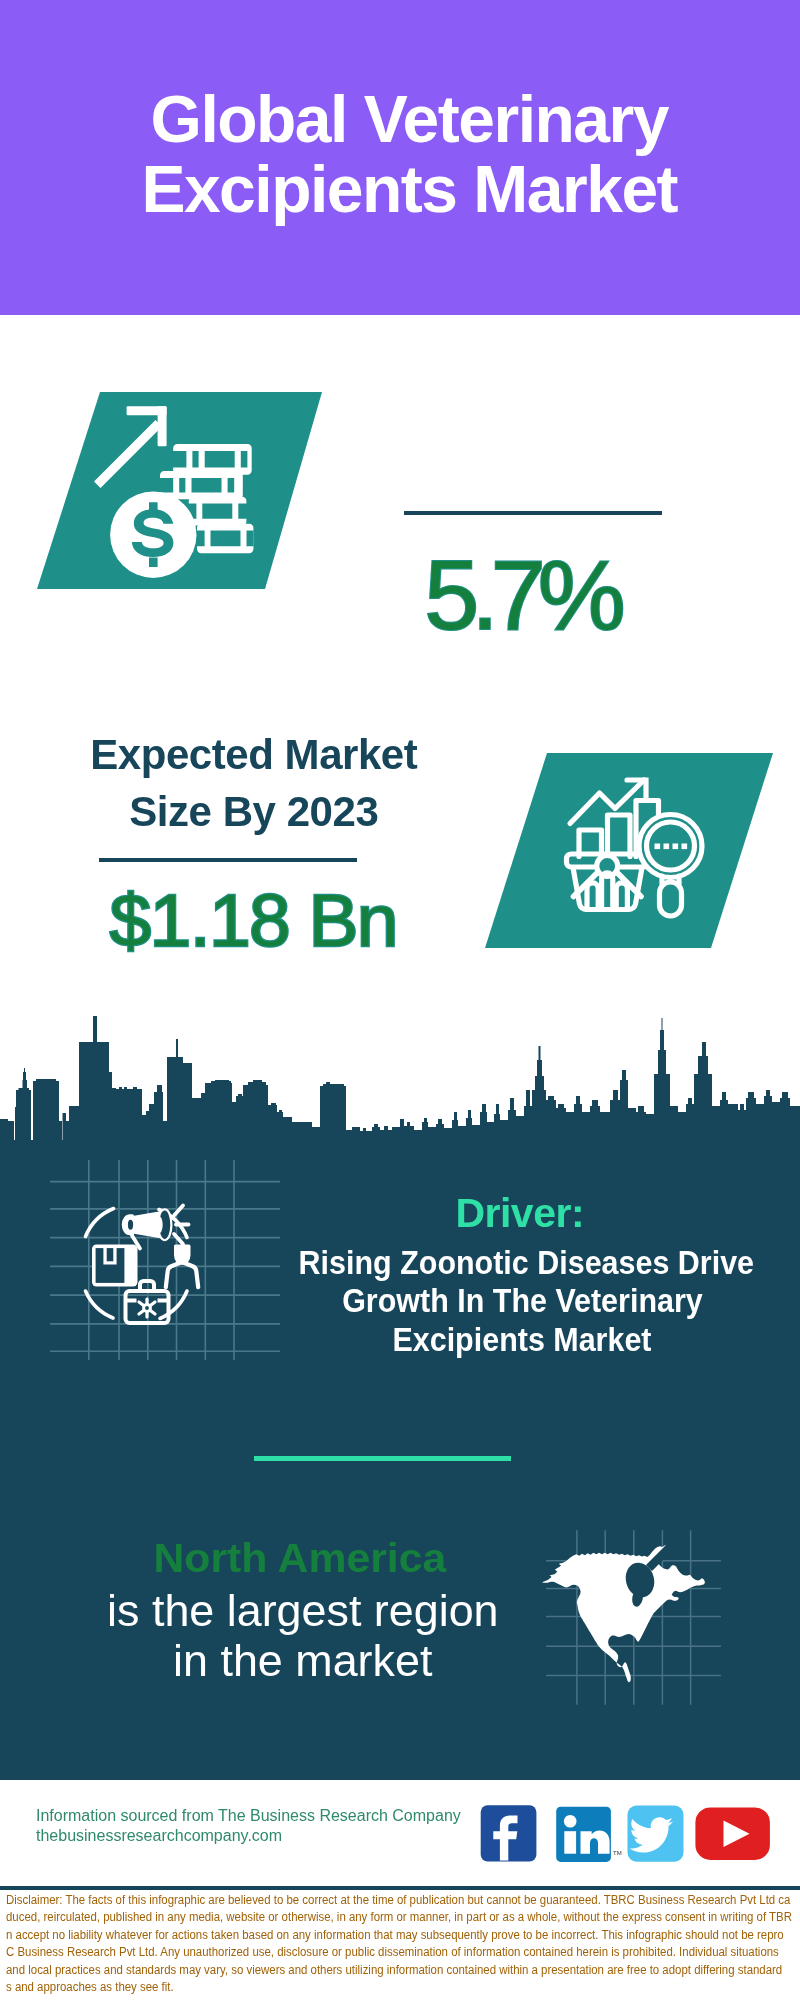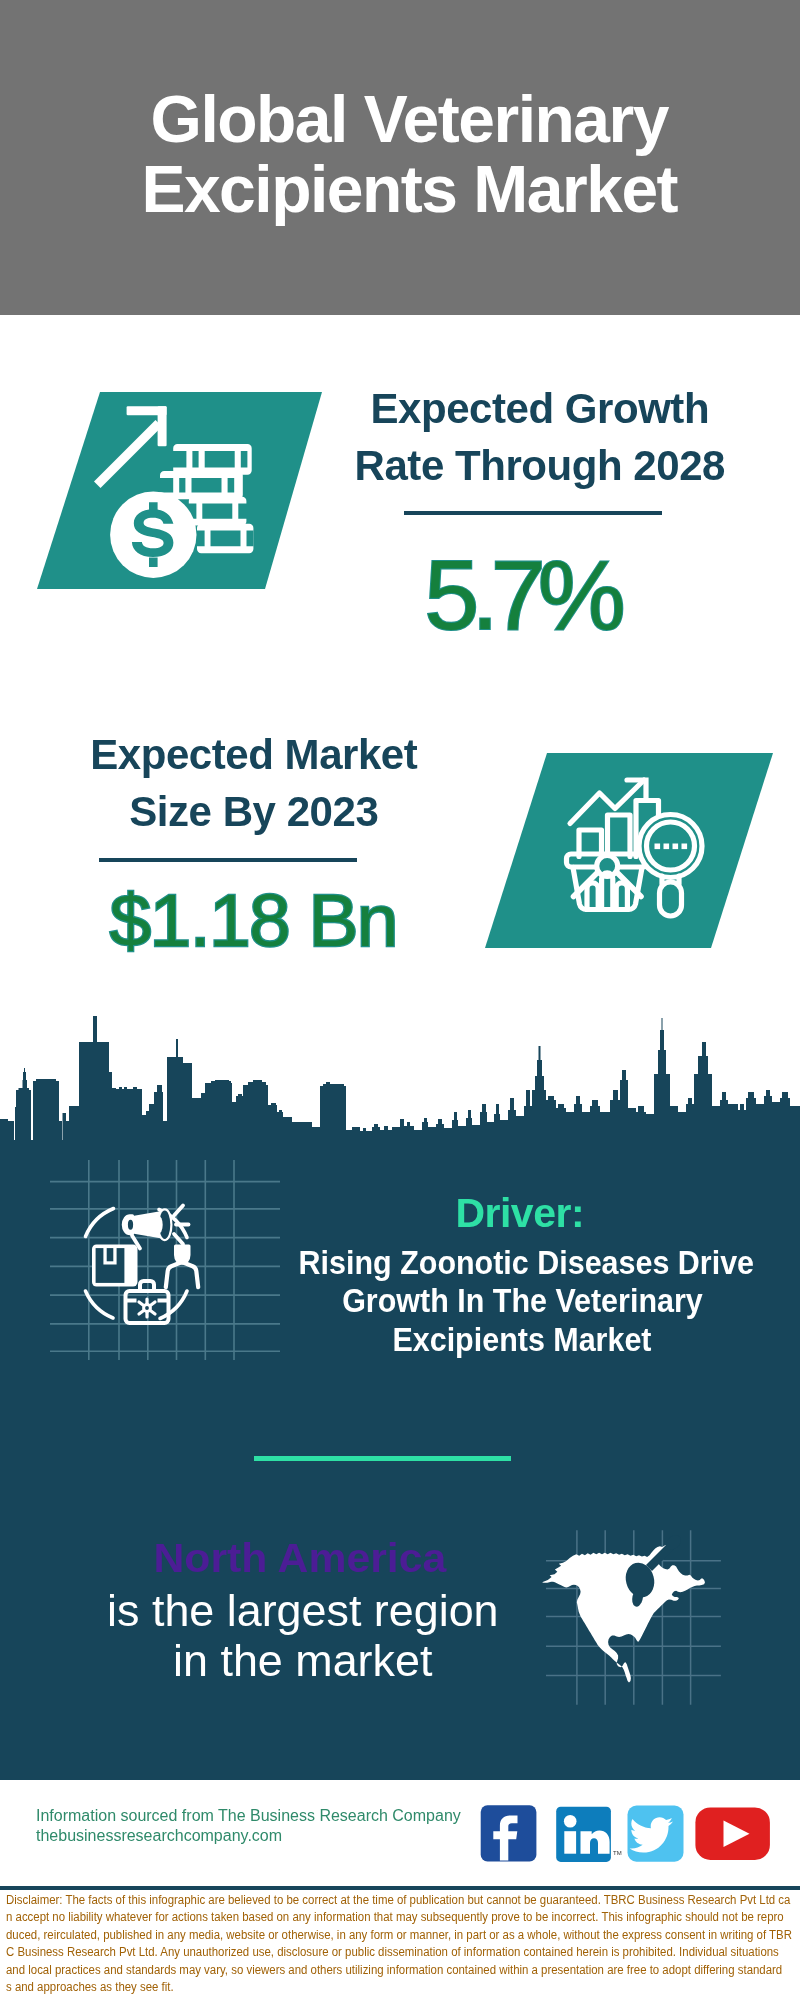--- a/index.html
+++ b/index.html
@@ -1,36 +1,36 @@
 <!DOCTYPE html>
 <html><head>
 <meta charset="utf-8">
 <title>Infographic</title>
 <style>
   html,body{margin:0;padding:0;}
   body{width:800px;height:2000px;background:#ffffff;font-family:"Liberation Sans",sans-serif;overflow:hidden;}
   .page{position:relative;width:800px;height:2000px;background:#fff;}
 
   
-  .header{position:absolute;left:0;top:0;width:800px;height:315px;background:#737373;}
+  .header{position:absolute;left:0;top:0;width:800px;height:315px;background:#8b5cf6;}
   .header-title{position:absolute;left:10px;top:84px;width:800px;text-align:center;color:#fff;
                 font-size:66px;font-weight:bold;line-height:70px;letter-spacing:-1.5px;text-indent:-1.5px;}
 
   
   .para{position:absolute;background:#1f9089;}
   .stat-title{position:absolute;color:#17455a;font-weight:bold;letter-spacing:-0.2px;}
   .stat-rule{position:absolute;background:#17455a;height:4px;}
   .stat-value{position:absolute;color:#15803d;letter-spacing:-1px;-webkit-text-stroke:2.1px #1f9089;paint-order:stroke fill;}
   .skyline{position:absolute;left:0;top:1000px;width:800px;height:160px;}
 
   .driver-label{position:absolute;color:#2ee0a5;font-weight:bold;}
   .driver-text{position:absolute;color:#fff;font-weight:bold;text-align:center;}
   .divider-green{position:absolute;background:#2ee0a5;height:5px;}
 
-  .region-label{position:absolute;color:#4c1d95;font-weight:bold;text-align:center;}
+  .region-label{position:absolute;color:#15803d;font-weight:bold;text-align:center;}
   .region-text{position:absolute;color:#fff;text-align:center;}
 
   
   .footer-src{position:absolute;color:#2f8a6a;}
   .footer-rule{position:absolute;left:0;background:#17455a;height:3px;}
   .disclaimer{position:absolute;color:#a16207;}
   .dsq{display:inline-block;white-space:nowrap;transform:scaleX(0.929);transform-origin:0 50%;}
   .sqz{display:inline-block;white-space:nowrap;transform:scaleX(0.932);transform-origin:50% 50%;}
   .wide{display:inline-block;white-space:nowrap;transform:scaleX(1.031);transform-origin:50% 50%;}
 </style>
@@ -74,24 +74,20 @@
       <g>
         <circle cx="133.3" cy="149.7" r="43.2" fill="#ffffff"></circle>
         <path d="M129,117.3h8.6v9.5h-8.6z M129,172.6h8.6v9.5h-8.6z" fill="#1f9089"></path>
         <path d="M133.3,124.3c-11.8,0-19.5,6-19.5,14c0,8.1,6.7,11.7,17.3,13.5c9.2,1.6,12.5,2.9,12.5,6.1
                  c0,3.1-3.6,5.4-10.6,5.4c-7.2,0-10.8-2.5-11.1-6.3h-10c0.4,8.8,7.7,15,21.1,15c12.7,0,20.4-5.8,20.4-14.3
                  c0-8.2-6.4-11.9-17.9-14c-9.2-1.7-11.9-2.8-11.9-6c0-2.8,3-4.9,9.4-4.9c6.4,0,9.8,2.3,10.4,6h10
                  C151.3,130.1,144.3,124.3,133.3,124.3z" fill="#1f9089"></path>
       </g>
     </g>
   </svg>
-  <div class="stat-title" style="left:330px;top:380px;width:420px;font-size:42px;line-height:57px;text-align:center;letter-spacing:-0.45px;text-indent:-0.45px;">
-    <div>Expected Growth</div>
-    <div>Rate Through 2028</div>
-  </div>
   <div class="stat-rule" style="left:404px;top:511px;width:258px;"></div>
   <div class="stat-value" style="left:315px;top:545px;width:420px;font-size:99px;line-height:100px;text-align:center;font-weight:500;letter-spacing:-8px;text-indent:-8px;">5.7%</div>
 
   <div class="stat-title" style="left:34px;top:726px;width:440px;font-size:42px;line-height:57px;text-align:center;letter-spacing:-0.45px;text-indent:-0.45px;">
     <div>Expected Market</div>
     <div>Size By 2023</div>
   </div>
   <div class="stat-rule" style="left:99px;top:858px;width:258px;"></div>
   <div class="stat-value" style="left:34px;top:870px;width:440px;font-size:75px;line-height:100px;text-align:center;letter-spacing:-1.6px;text-indent:-1.6px;-webkit-text-stroke:2.6px #1f9089;">$1.18 Bn</div>
 
@@ -241,22 +237,22 @@
     </g>
     <g>
       <rect x="695.4" y="1807.4" width="74.5" height="52.6" rx="15" fill="#e02020"></rect>
       <path d="M723.5,1820.5 L749.5,1833.7 L723.5,1846.9 Z" fill="#ffffff"></path>
     </g>
   </svg>
 
   <div class="footer-rule" style="left:0;top:1886px;width:800px;height:4px;"></div>
   <div class="disclaimer" style="left:6px;top:1892px;width:788px;font-size:12.3px;line-height:17.4px;">
     <div><span class="dsq">Disclaimer: The facts of this infographic are believed to be correct at the time of publication but cannot be guaranteed. TBRC Business Research Pvt Ltd ca</span></div>
+    <div><span class="dsq">duced, reirculated, published in any media, website or otherwise, in any form or manner, in part or as a whole, without the express consent in writing of TBR</span></div>
     <div><span class="dsq">n accept no liability whatever for actions taken based on any information that may subsequently prove to be incorrect. This infographic should not be repro</span></div>
-    <div><span class="dsq">duced, reirculated, published in any media, website or otherwise, in any form or manner, in part or as a whole, without the express consent in writing of TBR</span></div>
     <div><span class="dsq">C Business Research Pvt Ltd. Any unauthorized use, disclosure or public dissemination of information contained herein is prohibited. Individual situations</span></div>
     <div><span class="dsq">and local practices and standards may vary, so viewers and others utilizing information contained within a presentation are free to adopt differing standard</span></div>
     <div><span class="dsq">s and approaches as they see fit.</span></div>
   </div>
 
   <div class="region-text" style="left:63px;top:1586px;width:480px;font-size:43.5px;line-height:50px;">
     <div><span class="wide">is the largest region</span></div>
     <div><span class="wide">in the market</span></div>
   </div>
 

